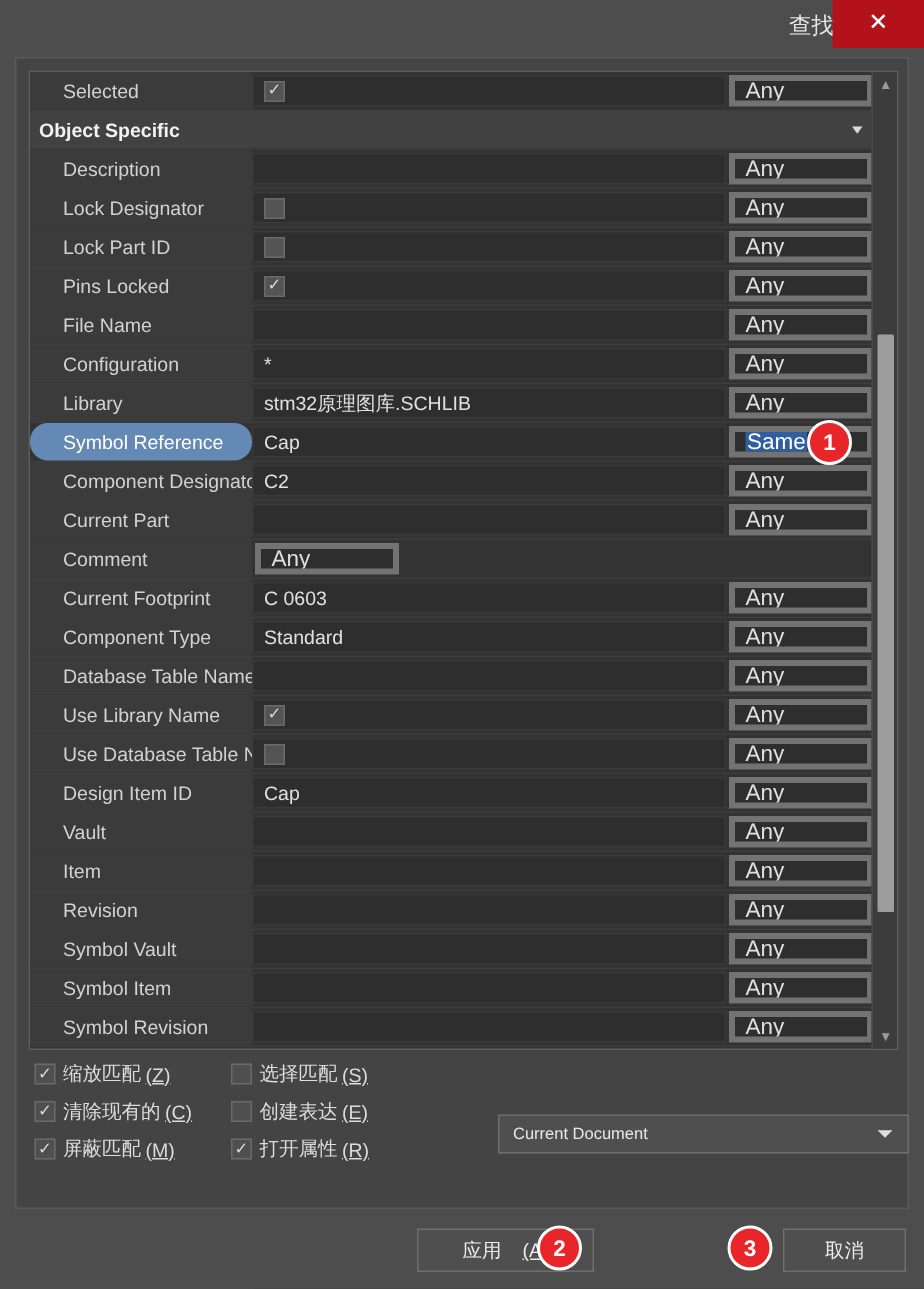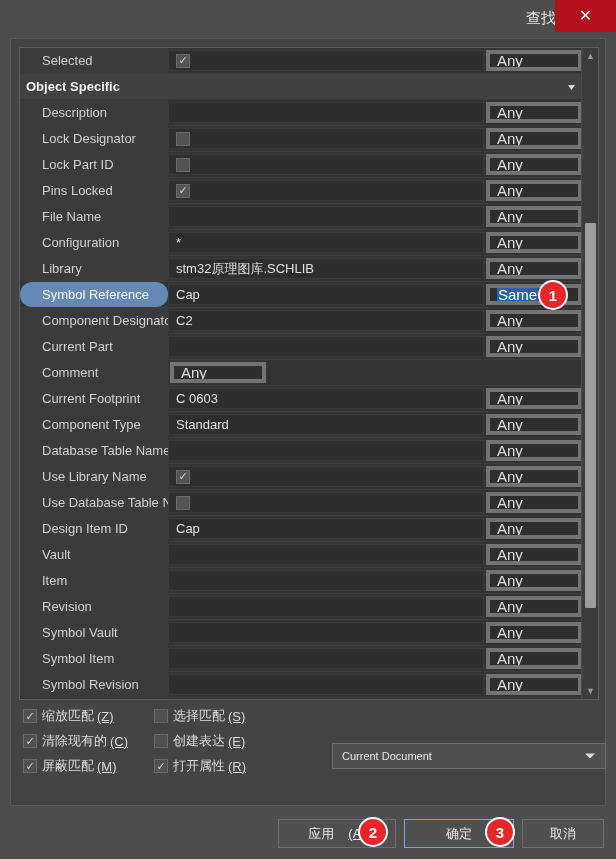--- a/index.html
+++ b/index.html
@@ -465,23 +465,20 @@
     <span>Current Document</span>
     <span class="caret"></span>
   </div>
 </div>
 
 <div class="footer">
   <div class="btn apply">
     <span>应用 </span>
       <span class="acc">(A)</span>
   </div>
-  <div class="btn ok">
-    <span>确定</span>
-  </div>
   <div class="btn cancel">
     <span>取消</span>
   </div>
 </div>
 
 <div class="badge b1">1</div>
 <div class="badge b2">2</div>
 <div class="badge b3">3</div>
 
 </body></html>

